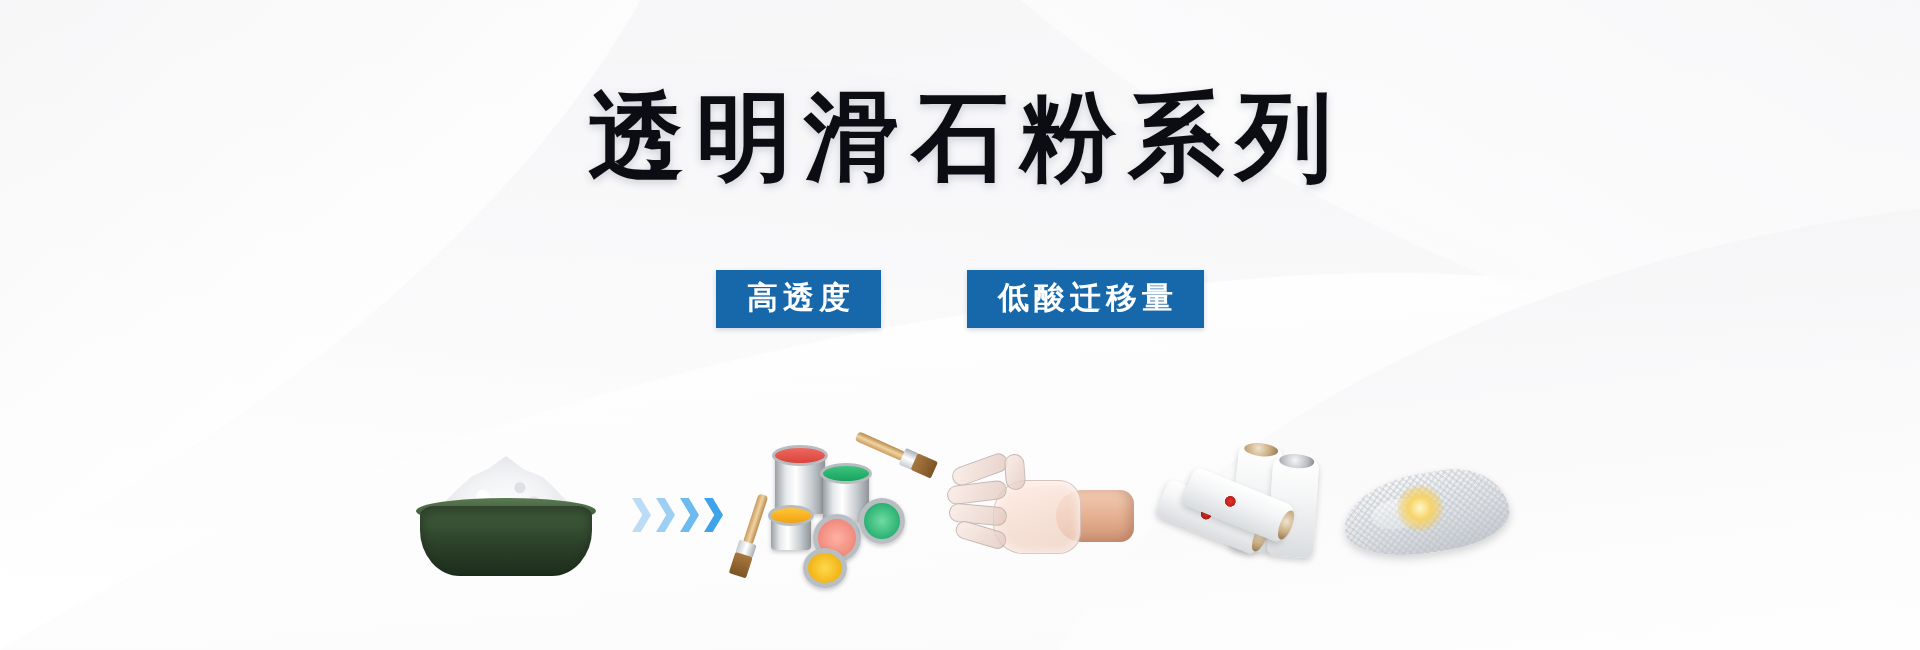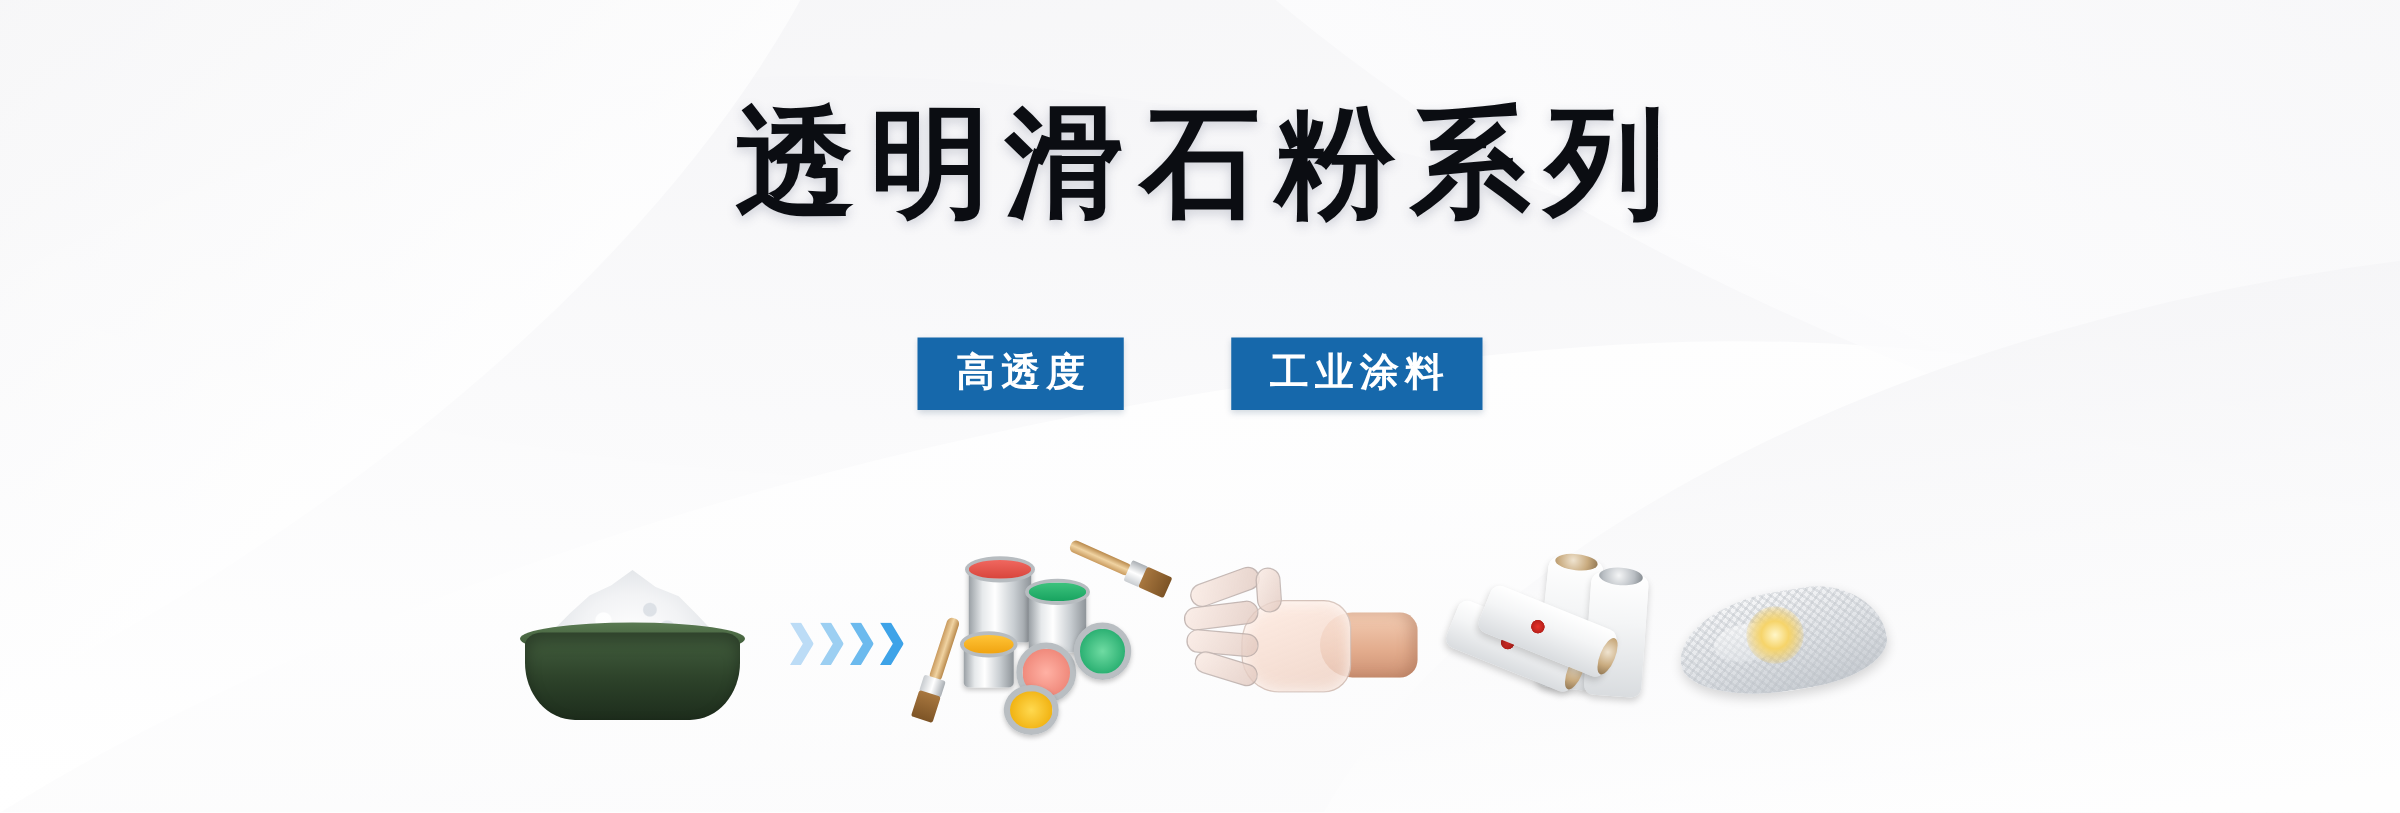--- a/index.html
+++ b/index.html
@@ -62,21 +62,21 @@
     opacity:.8;
   }
 
   
   .content{position:relative;z-index:5;width:1920px;height:650px;}
 
   .title{
     position:absolute;left:0;right:0;top:90px;text-align:center;
     font-size:96px;line-height:1;font-weight:700;color:#0b0d12;
     letter-spacing:12px;text-indent:12px;
-    font-family:Liberation Mono, monospace;
+    font-family:Liberation Serif, serif;
     text-shadow:0 3px 9px rgba(60,70,100,.22);
     white-space:nowrap;
   }
 
   .badges{
     position:absolute;left:0;right:0;top:270px;
     display:flex;justify-content:center;gap:86px;
   }
   .badge{
     background:#1668ab;color:#ffffff;
@@ -224,21 +224,21 @@
   <div class="wave w4"></div>
   <div class="wave w5"></div>
   <div class="wave w6"></div>
 
   <div class="content">
 
     <div class="title">透明滑石粉系列</div>
 
     <div class="badges">
       <div class="badge">高透度</div>
-      <div class="badge">工业涂料</div>
+      <div class="badge">低酸迁移量</div>
     </div>
 
 
     <div class="strip">
 
       <div class="shot">
         <div class="bowl">
           <div class="powder"></div>
           <div class="powder-tex"></div>
           <div class="bowl-rim"></div>

